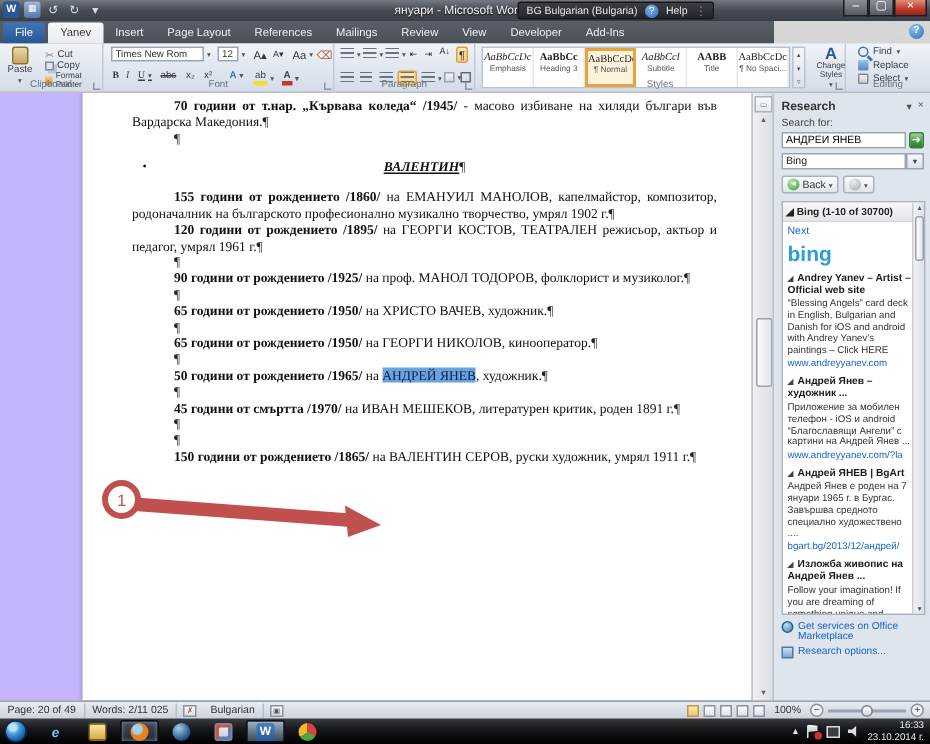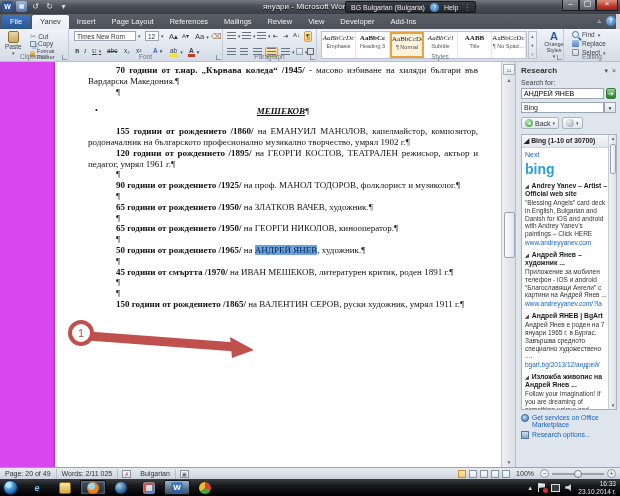--- a/index.html
+++ b/index.html
@@ -17,21 +17,21 @@
   #langbar { position:absolute; left:345px; top:1px; height:12px; display:flex; align-items:center; gap:5px;
     background:linear-gradient(#3a3e44,#23262b); border:1px solid #15171a; border-radius:2px; padding:0 5px; color:#e8e8e8; font-size:7px; }
   #langbar .help-ico { width:9px; height:9px; border-radius:50%; background:radial-gradient(circle at 35% 30%,#7fb2e8,#2b6cb8); color:#fff; font-size:7px; line-height:9px; text-align:center; }
   #langbar .grip { color:#8a8f96; font-size:8px; letter-spacing:-1px; }
   #win-controls { position:absolute; right:2px; top:0; display:flex; }
   .wc { width:17px; height:11px; border:1px solid #1c1e22; border-top:none; background:linear-gradient(#8a8f97,#565b63); position:relative; }
   .wc.close { width:22px; background:linear-gradient(#e08d7e,#c0392b 60%,#96261c); }
   .wc span { position:absolute; left:0; right:0; top:-1px; text-align:center; color:#fff; font-size:8px; }
 
   
-  #tabrow { position:absolute; left:0; top:14px; width:616px; height:15px;
+  #tabrow { position:absolute; left:0; top:14px; width:516px; height:15px;
     background:linear-gradient(#5a5f67,#4c5159); display:flex; align-items:flex-end; padding-left:2px; }
   .tab { height:14px; line-height:14px; padding:0 8px; font-size:7.5px; color:#eef1f5; border-radius:2px 2px 0 0; }
   .tab.file { background:linear-gradient(#3f74bd,#28568f); color:#fff; margin-right:2px; }
   .tab.active { background:linear-gradient(#f6f8fb,#e9edf3); color:#333; }
   #tabrow-right { position:absolute; right:4px; top:16px; display:flex; gap:5px; align-items:center; }
   #ribbon-collapse { color:#d8dde3; font-size:7px; }
   #ribbon-help { width:10px; height:10px; border-radius:50%; background:radial-gradient(circle at 35% 30%,#8fc0ee,#2b6cb8); color:#fff; font-size:7px; line-height:10px; text-align:center; font-weight:bold; }
 
   
   #ribbon { position:absolute; left:0; top:29px; width:620px; height:33px;
@@ -59,21 +59,21 @@
   #change-styles { position:absolute; left:224px; top:2px; width:26px; height:28px; text-align:center; font-size:5.5px; color:#3a3f46; }
   #change-styles .bigA { font-size:11px; font-weight:bold; color:#2b579a; line-height:10px; }
   
   .edit-row { position:absolute; left:8px; font-size:6.5px; color:#3a3f46; display:flex; gap:3px; align-items:center; }
   .f-ico { width:7px; height:7px; border:1.5px solid #3c72b8; border-radius:50%; position:relative; }
   .f-ico:after { content:""; position:absolute; width:4px; height:1.5px; background:#3c72b8; transform:rotate(45deg); left:5px; top:6px; }
   .r-ico,.s-ico { width:7px; height:7px; background:linear-gradient(#9ec2e8,#5585c0); border-radius:1px; }
   .s-ico { background:linear-gradient(#f3f3f3,#cfcfcf); border:1px solid #888; }
 
   
-  #docarea { position:absolute; left:0; top:62px; width:501px; height:405px; background:#d946ef; overflow:hidden; }
+  #docarea { position:absolute; left:0; top:62px; width:501px; height:405px; background:#c4b5fd; overflow:hidden; }
   #page { position:absolute; left:55px; top:0; width:520px; height:405px; background:#fff;
     box-shadow:0 0 3px rgba(0,0,0,.45); padding:3px 97px 0 33px;
     font-family:"Liberation Serif",serif; font-size:9px; line-height:10.8px; color:#111; }
   .para { text-align:justify; text-indent:28px; }
   .para.center { text-align:center; text-indent:0; position:relative; }
   .para.spacer { height:9px; }
   .seg-b { font-weight:bold; }
   .seg-h { font-weight:bold; font-style:italic; text-decoration:underline; }
   .seg-hl { background:#6da3dd; color:#06234e; }
   .seg-p { color:#222; }
@@ -399,28 +399,28 @@
         </div>
       <div class="glabel">Editing</div>
     </div>
   </div>
 
   <div id="docarea">
     <div id="page">
         <div class="para"><span class="seg-b">70 години от т.нар. „Кървава коледа“ /1945/</span><span class="seg-n"> - масово избиване на хиляди българи във Вардарска Македония.</span><span class="seg-p">¶</span></div>
         <div class="para"><span class="seg-p">¶</span></div>
         <div class="para spacer"></div>
-        <div class="para center"><span class="bullet">•</span><span class="seg-h">МЕШЕКОВ</span><span class="seg-p">¶</span></div>
+        <div class="para center"><span class="bullet">•</span><span class="seg-h">ВАЛЕНТИН</span><span class="seg-p">¶</span></div>
         <div class="para spacer"></div>
         <div class="para"><span class="seg-b">155 години от рождението /1860/</span><span class="seg-n"> на ЕМАНУИЛ МАНОЛОВ, капелмайстор, композитор, родоначалник на българското професионално музикално творчество, умрял 1902 г.</span><span class="seg-p">¶</span></div>
         <div class="para"><span class="seg-b">120 години от рождението /1895/</span><span class="seg-n"> на ГЕОРГИ КОСТОВ, ТЕАТРАЛЕН режисьор, актьор и педагог, умрял 1961 г.</span><span class="seg-p">¶</span></div>
         <div class="para"><span class="seg-p">¶</span></div>
         <div class="para"><span class="seg-b">90 години от рождението /1925/</span><span class="seg-n"> на проф. МАНОЛ ТОДОРОВ, фолклорист и музиколог.</span><span class="seg-p">¶</span></div>
         <div class="para"><span class="seg-p">¶</span></div>
-        <div class="para"><span class="seg-b">65 години от рождението /1950/</span><span class="seg-n"> на ЗЛАТКОВ ВАЧЕВ, художник.</span><span class="seg-p">¶</span></div>
+        <div class="para"><span class="seg-b">65 години от рождението /1950/</span><span class="seg-n"> на ХРИСТО ВАЧЕВ, художник.</span><span class="seg-p">¶</span></div>
         <div class="para"><span class="seg-p">¶</span></div>
         <div class="para"><span class="seg-b">65 години от рождението /1950/</span><span class="seg-n"> на ГЕОРГИ НИКОЛОВ, кинооператор.</span><span class="seg-p">¶</span></div>
         <div class="para"><span class="seg-p">¶</span></div>
         <div class="para"><span class="seg-b">50 години от рождението /1965/</span><span class="seg-n"> на </span><span class="seg-hl">АНДРЕЙ ЯНЕВ</span><span class="seg-n">, художник.</span><span class="seg-p">¶</span></div>
         <div class="para"><span class="seg-p">¶</span></div>
         <div class="para"><span class="seg-b">45 години от смъртта /1970/</span><span class="seg-n"> на ИВАН МЕШЕКОВ, литературен критик, роден 1891 г.</span><span class="seg-p">¶</span></div>
         <div class="para"><span class="seg-p">¶</span></div>
         <div class="para"><span class="seg-p">¶</span></div>
         <div class="para"><span class="seg-b">150 години от рождението /1865/</span><span class="seg-n"> на ВАЛЕНТИН СЕРОВ, руски художник, умрял 1911 г.</span><span class="seg-p">¶</span></div>
       </div>

